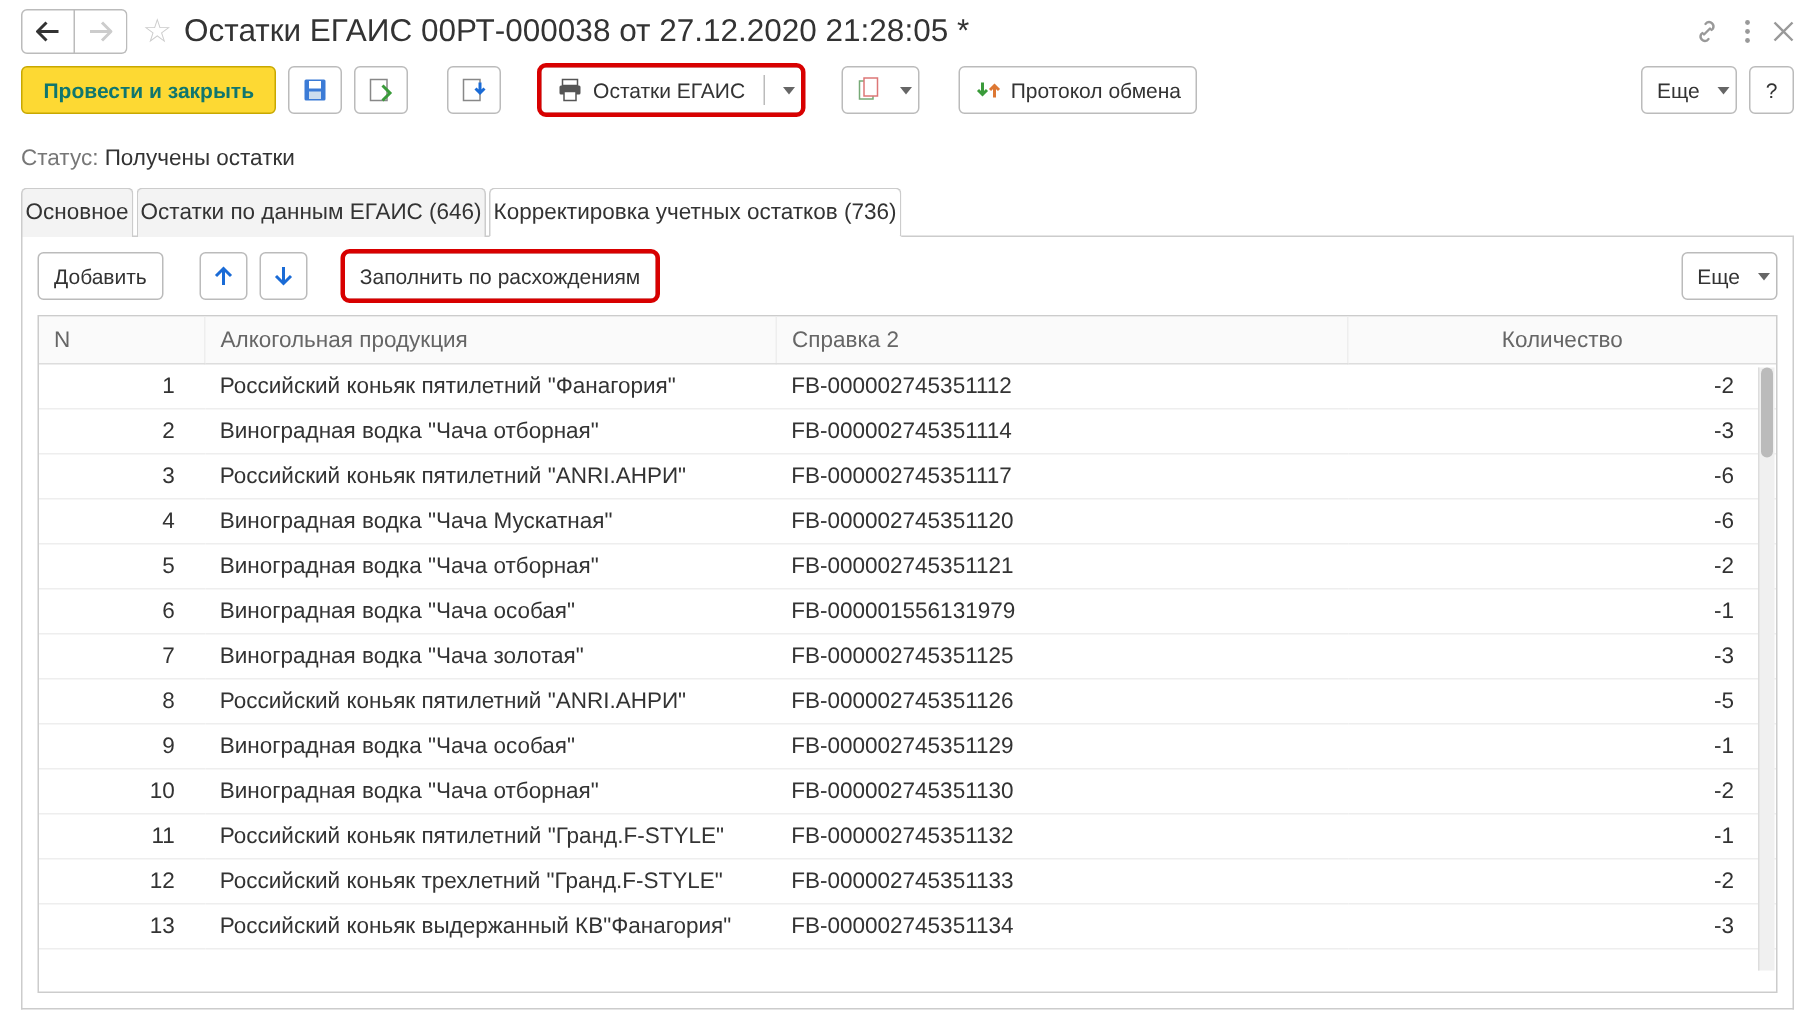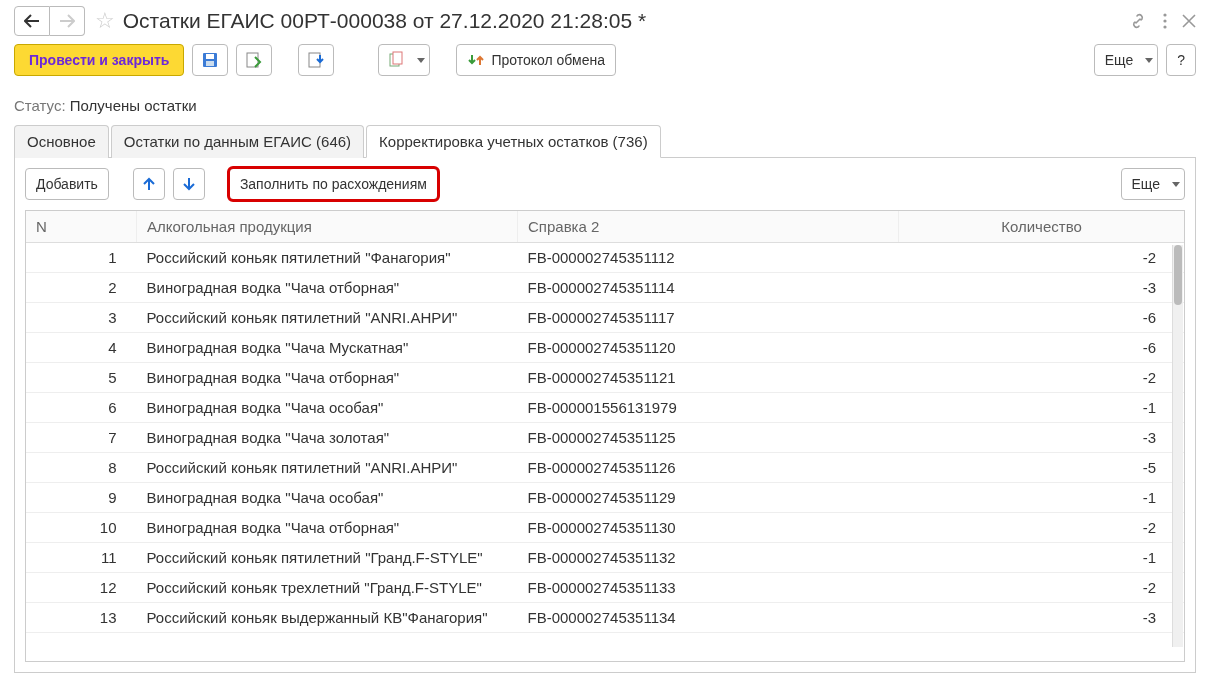--- a/index.html
+++ b/index.html
@@ -73,21 +73,21 @@
     cursor: pointer;
     font-size: 14px;
     color: #333;
     white-space: nowrap;
   }
   .btn-icon-only { padding: 0 8px; }
   .btn-yellow {
     background: #fdd933;
     border-color: #c8a800;
     font-weight: bold;
-    color: #6d28d9;
+    color: #0f766e;
     padding: 0 14px;
     justify-content: flex-end;
   }
   .btn-dropdown { padding-right: 4px; }
   .dropdown-caret {
     width: 0; height: 0;
     border-left: 4px solid transparent;
     border-right: 4px solid transparent;
     border-top: 5px solid #666;
     margin-left: 6px;
@@ -103,21 +103,21 @@
     font-size: 15px;
     margin-top: 13px;
   }
   .status-line .label { color: #777; }
   .tabs {
     display: flex;
     border-bottom: 1px solid #ccc;
     margin: 0 14px;
   }
   .tab {
-    padding: 7px 12px;
+    padding: 7px 2px;
     border: 1px solid #ccc;
     border-bottom: none;
     background: #f3f3f3;
     margin-right: 2px;
     border-radius: 4px 4px 0 0;
     cursor: pointer;
     font-size: 15px;
     color: #333;
     position: relative;
     top: 1px;
@@ -247,20 +247,30 @@
       </svg>
   </button>
   <div style="width:10px"></div>
   <button class="btn btn-icon-only">
     <svg class="icon-svg" width="18" height="18" viewBox="0 0 18 18">
         <rect x="2" y="2" width="11" height="14" fill="#fff" stroke="#888"></rect>
         <path d="M13 4v7M10 8l3 3 3-3" stroke="#1a6bd6" stroke-width="2" fill="none"></path>
       </svg>
   </button>
   <div style="width:10px"></div>
+  <button class="btn highlight-red btn-dropdown">
+    <svg class="icon-svg" width="18" height="18" viewBox="0 0 18 18">
+        <rect x="4" y="2" width="10" height="4" fill="none" stroke="#555"></rect>
+        <rect x="2" y="6" width="14" height="6" rx="1" fill="#555"></rect>
+        <rect x="5" y="10" width="8" height="6" fill="#fff" stroke="#555"></rect>
+      </svg>
+    <span>Остатки ЕГАИС</span>
+    <span style="border-left:1px solid #bbb; height:20px; margin-left:6px;"></span>
+    <span class="dropdown-caret"></span>
+  </button>
   <div style="width:10px"></div>
   <button class="btn btn-icon-only btn-dropdown">
     <svg class="icon-svg" width="18" height="18" viewBox="0 0 18 18">
         <rect x="3" y="3" width="9" height="12" fill="#fff" stroke="#7a7"></rect>
         <rect x="6" y="1" width="9" height="12" fill="#fff" stroke="#d77"></rect>
       </svg>
     <span class="dropdown-caret"></span>
   </button>
   <div style="width:10px"></div>
   <button class="btn">

